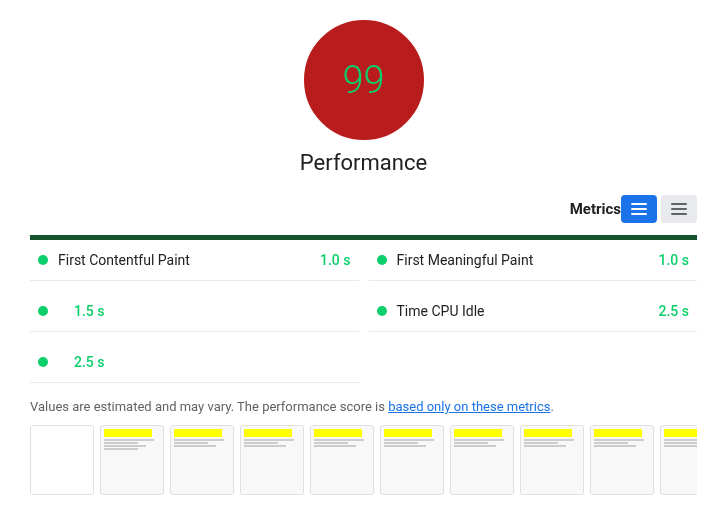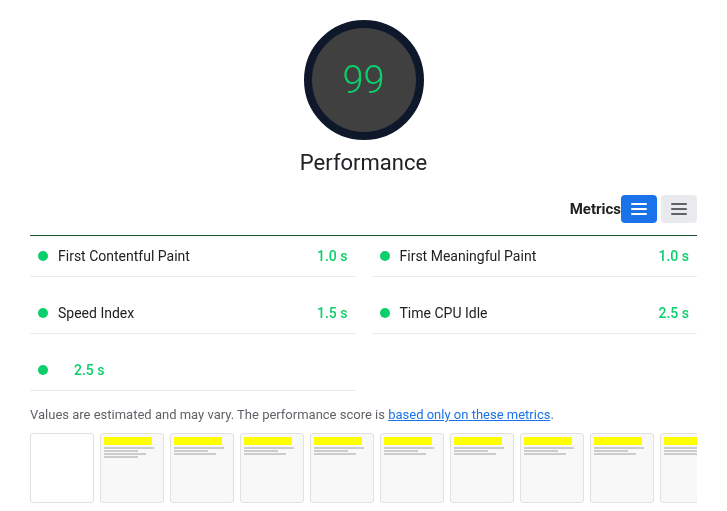--- a/index.html
+++ b/index.html
@@ -16,22 +16,22 @@
     .score-section {
       display: flex;
       flex-direction: column;
       align-items: center;
       margin-bottom: 20px;
     }
     .score-circle {
       width: 120px;
       height: 120px;
       border-radius: 50%;
-      border: 8px solid #0f172a;
-      background: #404040;
+      border: 8px solid #b91c1c;
+      background: #b91c1c;
       display: flex;
       align-items: center;
       justify-content: center;
       margin-bottom: 10px;
     }
     .score-number {
       font-size: 38px;
       font-weight: 300;
       color: #0cce6b;
     }
@@ -86,22 +86,22 @@
     }
     .toggle-btn.inactive .toggle-line {
       background: #5f6368;
     }
     .toggle-line-long { width: 16px; }
 
     
     .metrics-grid {
       display: grid;
       grid-template-columns: 1fr 1fr;
-      gap: 16px;
-      border-top: 1px solid #14532d;
+      gap: 10px;
+      border-top: 5px solid #14532d;
     }
     .metric-row {
       display: flex;
       align-items: center;
       padding: 12px 8px;
       border-bottom: 1px solid #e8eaed;
     }
     .metric-dot {
       width: 10px;
       height: 10px;
@@ -216,21 +216,20 @@
   </div>
 
   <div class="metric-row">
     <div class="metric-dot"></div>
     <span class="metric-name">First Meaningful Paint</span>
     <span class="metric-value">1.0 s</span>
   </div>
 
   <div class="metric-row">
     <div class="metric-dot"></div>
-    <span class="metric-name">Speed Index</span>
     <span class="metric-value">1.5 s</span>
   </div>
 
   <div class="metric-row">
     <div class="metric-dot"></div>
     <span class="metric-name">Time CPU Idle</span>
     <span class="metric-value">2.5 s</span>
   </div>
 
   <div class="metric-row">

